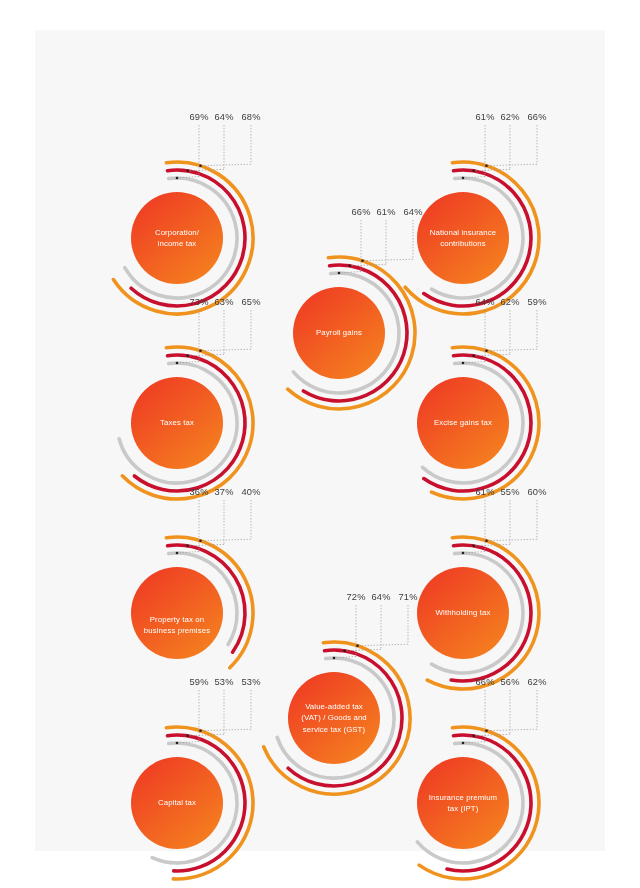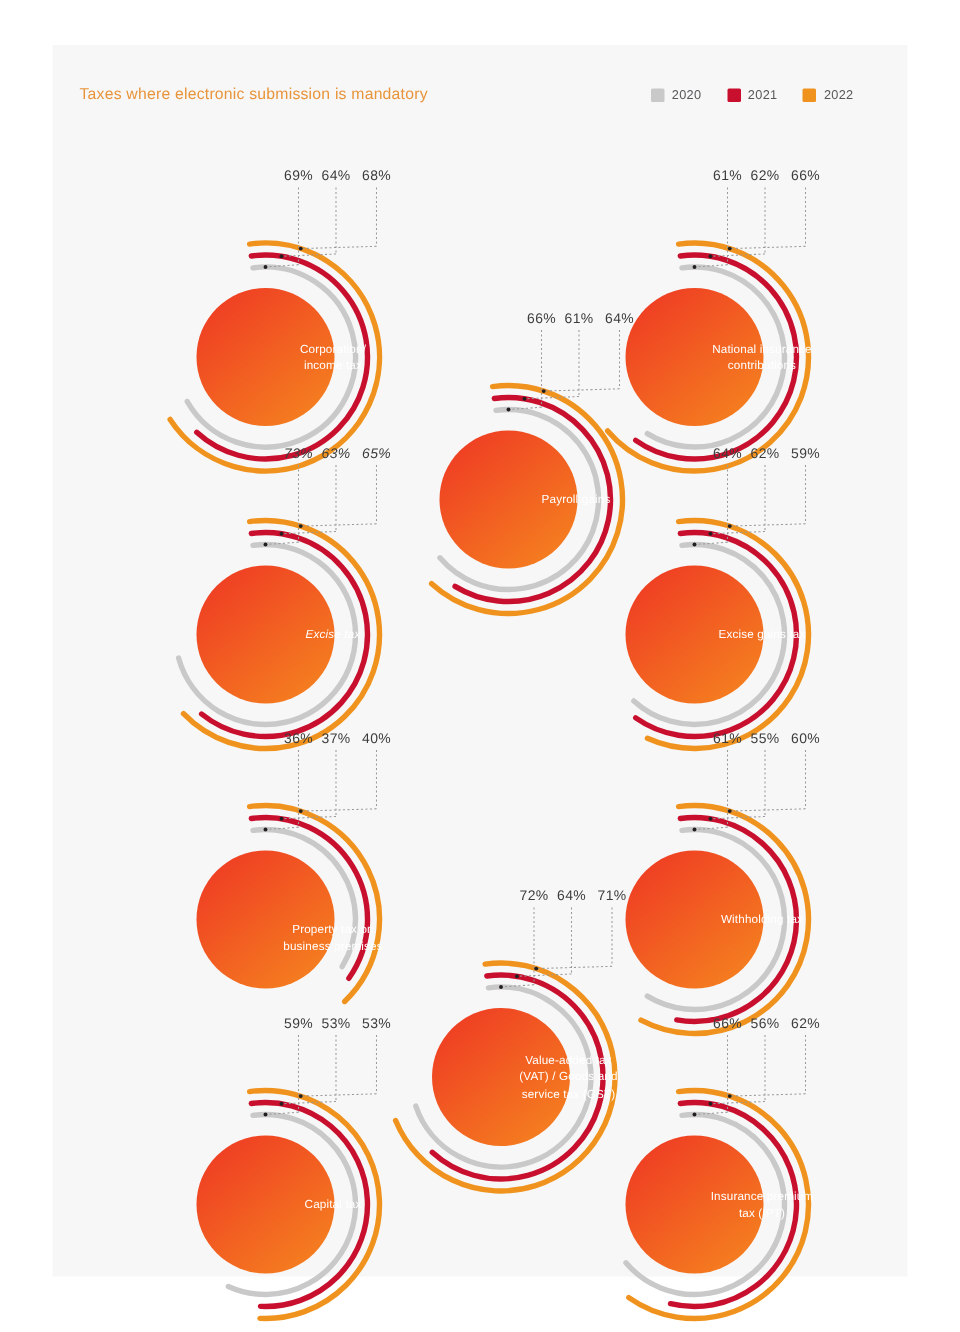--- a/index.html
+++ b/index.html
@@ -79,21 +79,21 @@
     overflow: visible;
   }
   .donut-center-label {
     position: absolute;
     left: 0;
     width: 200px;
     top: 0;
     height: 230px;
     display: flex;
     align-items: center;
-    justify-content: flex-end;
+    justify-content: center;
     pointer-events: none;
   }
   .donut-center-label span {
     display: block;
     text-align: center;
     color: #ffffff;
     font-size: 7.8px;
     line-height: 11.5px;
     letter-spacing: 0.1px;
     width: 110px;
@@ -104,37 +104,20 @@
     letter-spacing: 0.2px;
     text-anchor: middle;
     font-family: "Liberation Sans", sans-serif;
   }
 </style>
 </head>
 <body>
 
 <div id="card">
 
-  <div id="header">
-    <div id="chart-title">Taxes where electronic submission is mandatory</div>
-    <div id="legend">
-        <div class="legend-item">
-          <span class="legend-swatch" style="background: rgb(201, 201, 201);"></span>
-          <span class="legend-label">2020</span>
-        </div>
-        <div class="legend-item">
-          <span class="legend-swatch" style="background: rgb(200, 16, 46);"></span>
-          <span class="legend-label">2021</span>
-        </div>
-        <div class="legend-item">
-          <span class="legend-swatch" style="background: rgb(240, 147, 30);"></span>
-          <span class="legend-label">2022</span>
-        </div>
-      </div>
-  </div>
 
   <div id="donuts">
       <div class="donut" style="left: 50px; top: 68px;">
         <svg width="200" height="230" viewBox="0 0 200 230">
           <defs>
             <linearGradient id="grad-0" x1="0%" y1="0%" x2="85%" y2="100%">
               <stop offset="0%" stop-color="#ee3524"></stop>
               <stop offset="100%" stop-color="#f5821f"></stop>
             </linearGradient>
           </defs>
@@ -210,21 +193,21 @@
           <text x="139" y="22" class="pct-label">61%</text>
           <line x1="166" y1="27" x2="166" y2="66.21970476156834" stroke="#9a9a9a" stroke-width="0.7" stroke-dasharray="1.4 1.6"></line>
           <line x1="166" y1="66.21970476156834" x2="115.48529157249601" y2="67.71970476156834" stroke="#9a9a9a" stroke-width="0.7" stroke-dasharray="1.4 1.6"></line>
           <circle cx="115.48529157249601" cy="67.71970476156834" r="1.3" fill="#231f20"></circle>
           <text x="166" y="22" class="pct-label">64%</text>
         </svg>
         <div class="donut-center-label" style="left: -8px; top: 25px;">
           <span>Payroll gains</span>
         </div>
       </div>
-      <div class="donut" style="left: 50px; top: 253px; font-style: italic;">
+      <div class="donut" style="left: 50px; top: 253px;">
         <svg width="200" height="230" viewBox="0 0 200 230">
           <defs>
             <linearGradient id="grad-3" x1="0%" y1="0%" x2="85%" y2="100%">
               <stop offset="0%" stop-color="#ee3524"></stop>
               <stop offset="100%" stop-color="#f5821f"></stop>
             </linearGradient>
           </defs>
           <path d="M 83.65 80.58 A 60 60 0 1 1 34.10 155.73" fill="none" stroke="#c9c9c9" stroke-width="3.6" stroke-linecap="round"></path>
           <path d="M 82.54 72.66 A 68 68 0 1 1 49.39 192.99" fill="none" stroke="#c8102e" stroke-width="3.6" stroke-linecap="round"></path>
           <path d="M 81.42 64.74 A 76 76 0 1 1 37.33 192.79" fill="none" stroke="#f0931e" stroke-width="3.6" stroke-linecap="round"></path>
@@ -236,21 +219,21 @@
           <line x1="139" y1="27" x2="139" y2="71.33719283953063" stroke="#9a9a9a" stroke-width="0.7" stroke-dasharray="1.4 1.6"></line>
           <line x1="139" y1="71.33719283953063" x2="102.6375436227357" y2="72.83719283953063" stroke="#9a9a9a" stroke-width="0.7" stroke-dasharray="1.4 1.6"></line>
           <circle cx="102.6375436227357" cy="72.83719283953063" r="1.3" fill="#231f20"></circle>
           <text x="139" y="22" class="pct-label">63%</text>
           <line x1="166" y1="27" x2="166" y2="66.21970476156834" stroke="#9a9a9a" stroke-width="0.7" stroke-dasharray="1.4 1.6"></line>
           <line x1="166" y1="66.21970476156834" x2="115.48529157249601" y2="67.71970476156834" stroke="#9a9a9a" stroke-width="0.7" stroke-dasharray="1.4 1.6"></line>
           <circle cx="115.48529157249601" cy="67.71970476156834" r="1.3" fill="#231f20"></circle>
           <text x="166" y="22" class="pct-label">65%</text>
         </svg>
         <div class="donut-center-label" style="left: -8px; top: 25px;">
-          <span>Excise tax</span>
+          <span>Taxes tax</span>
         </div>
       </div>
       <div class="donut" style="left: 336px; top: 253px;">
         <svg width="200" height="230" viewBox="0 0 200 230">
           <defs>
             <linearGradient id="grad-4" x1="0%" y1="0%" x2="85%" y2="100%">
               <stop offset="0%" stop-color="#ee3524"></stop>
               <stop offset="100%" stop-color="#f5821f"></stop>
             </linearGradient>
           </defs>

